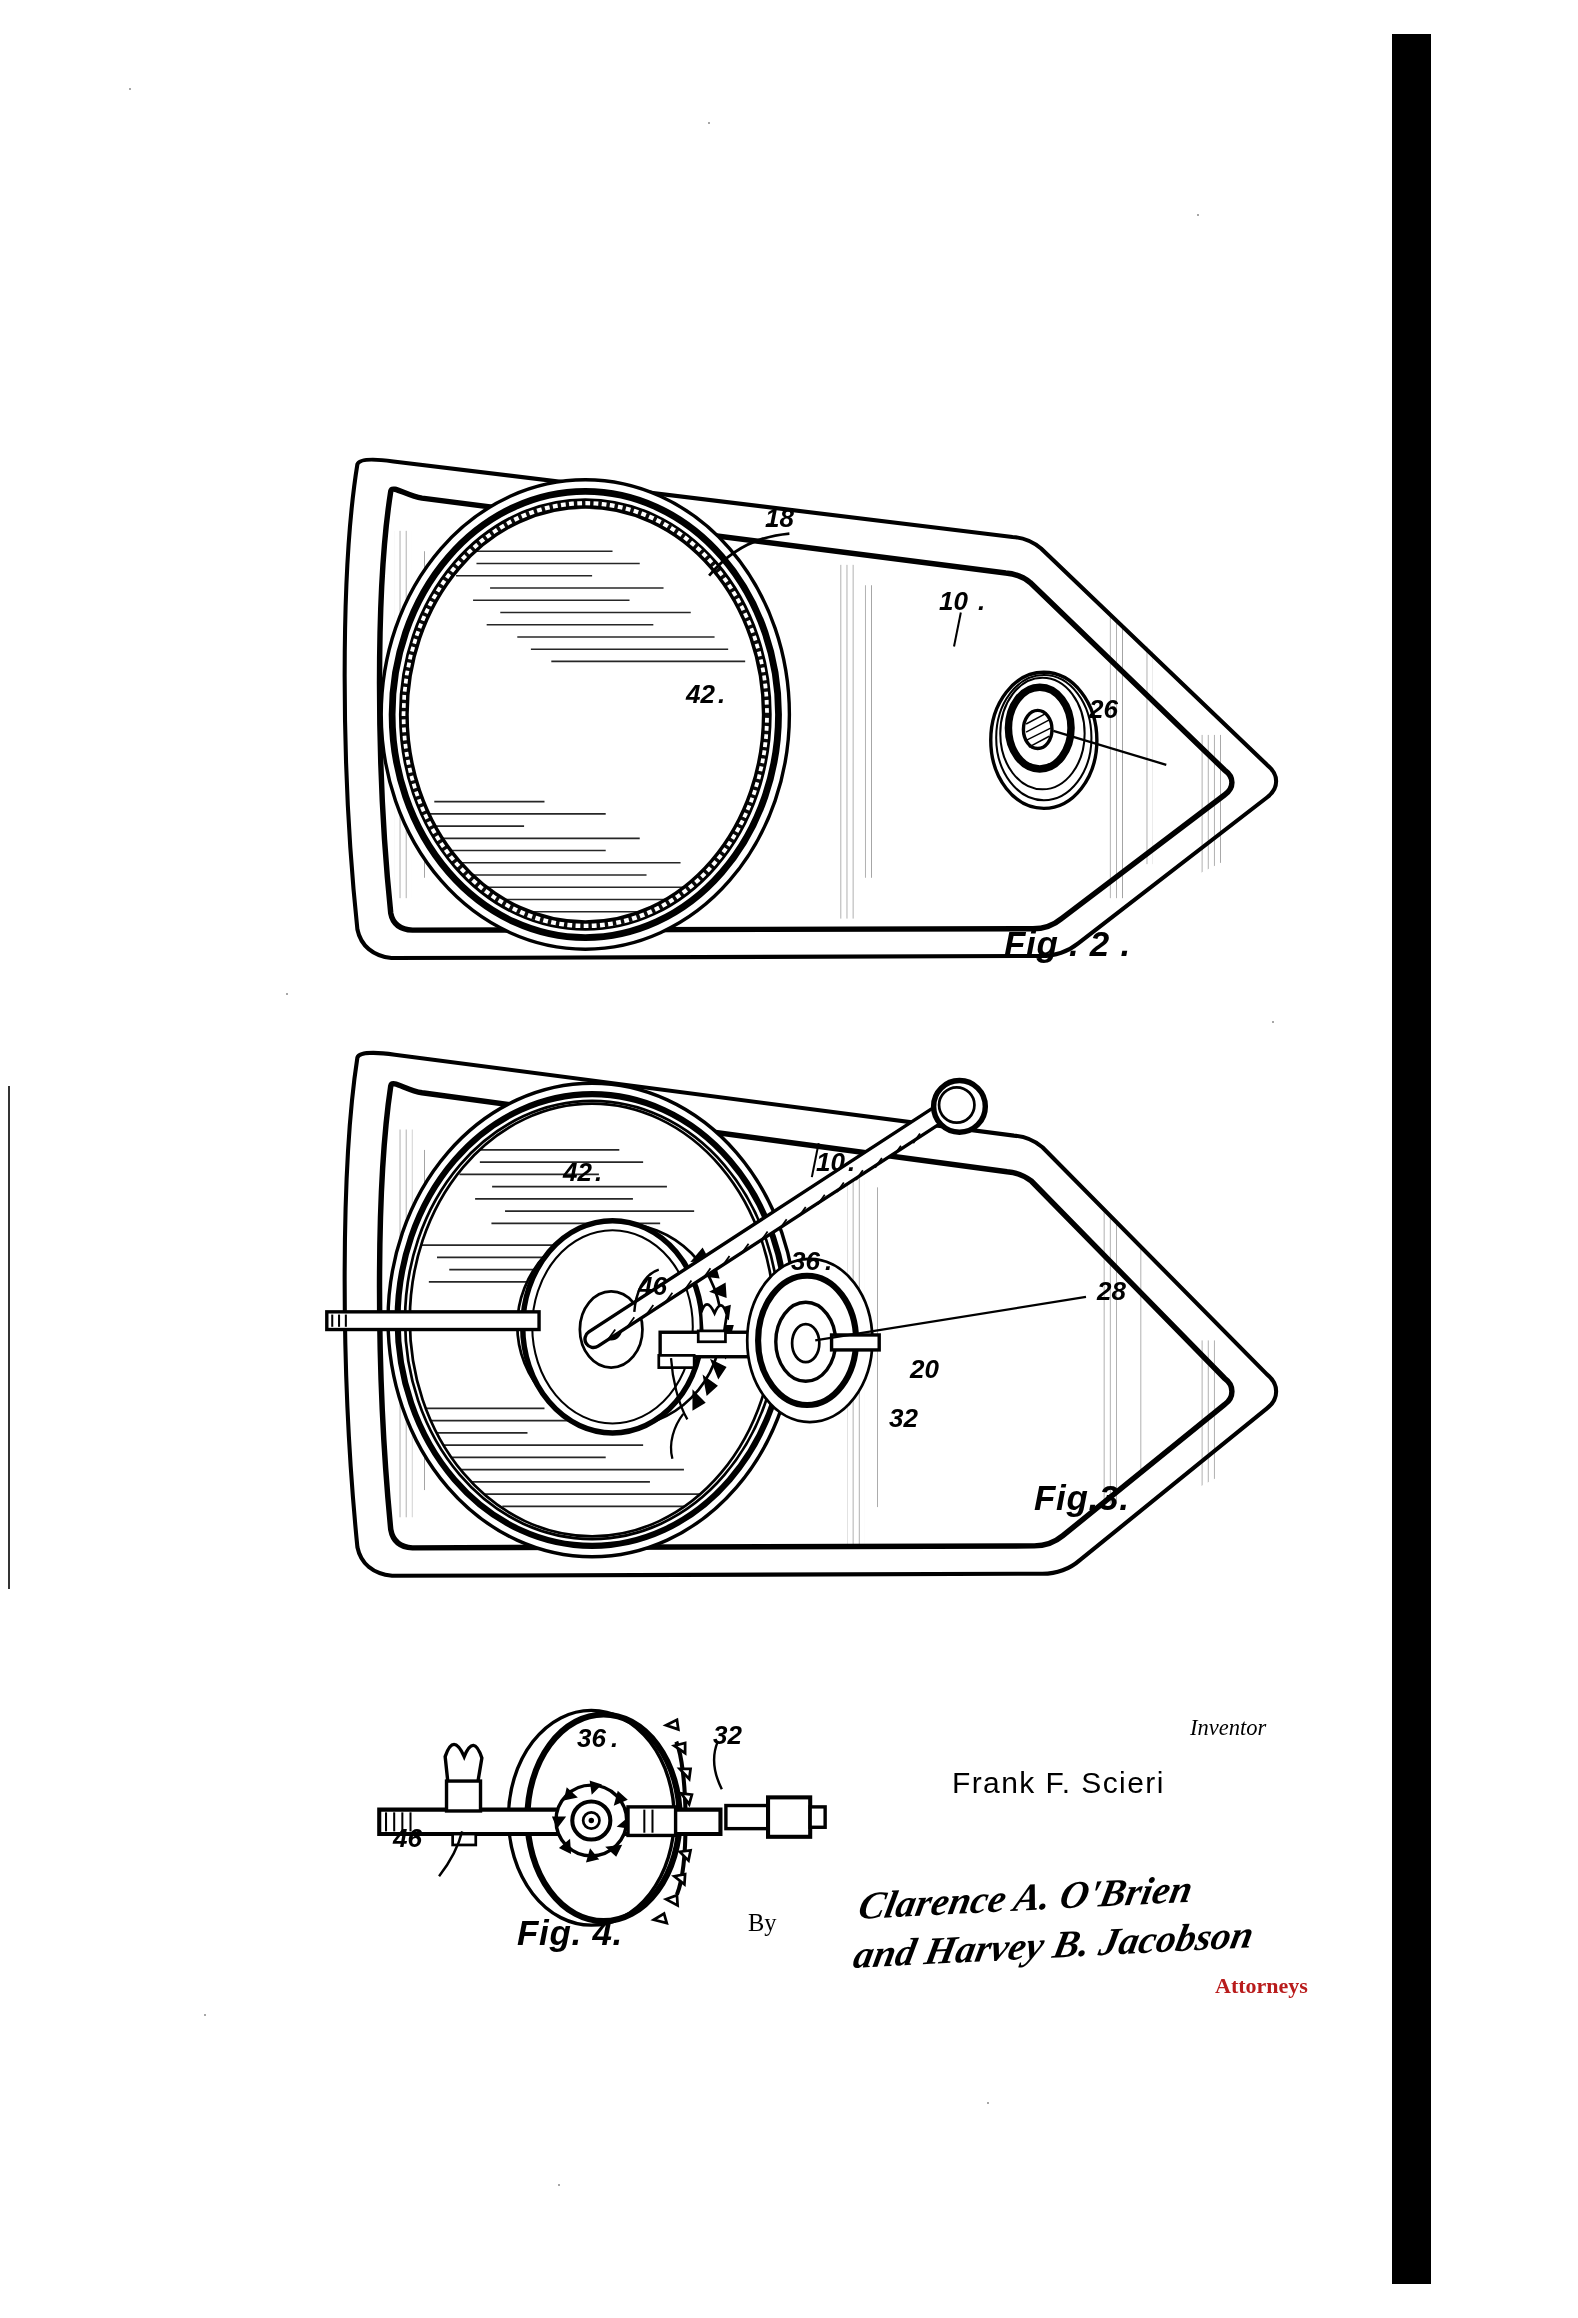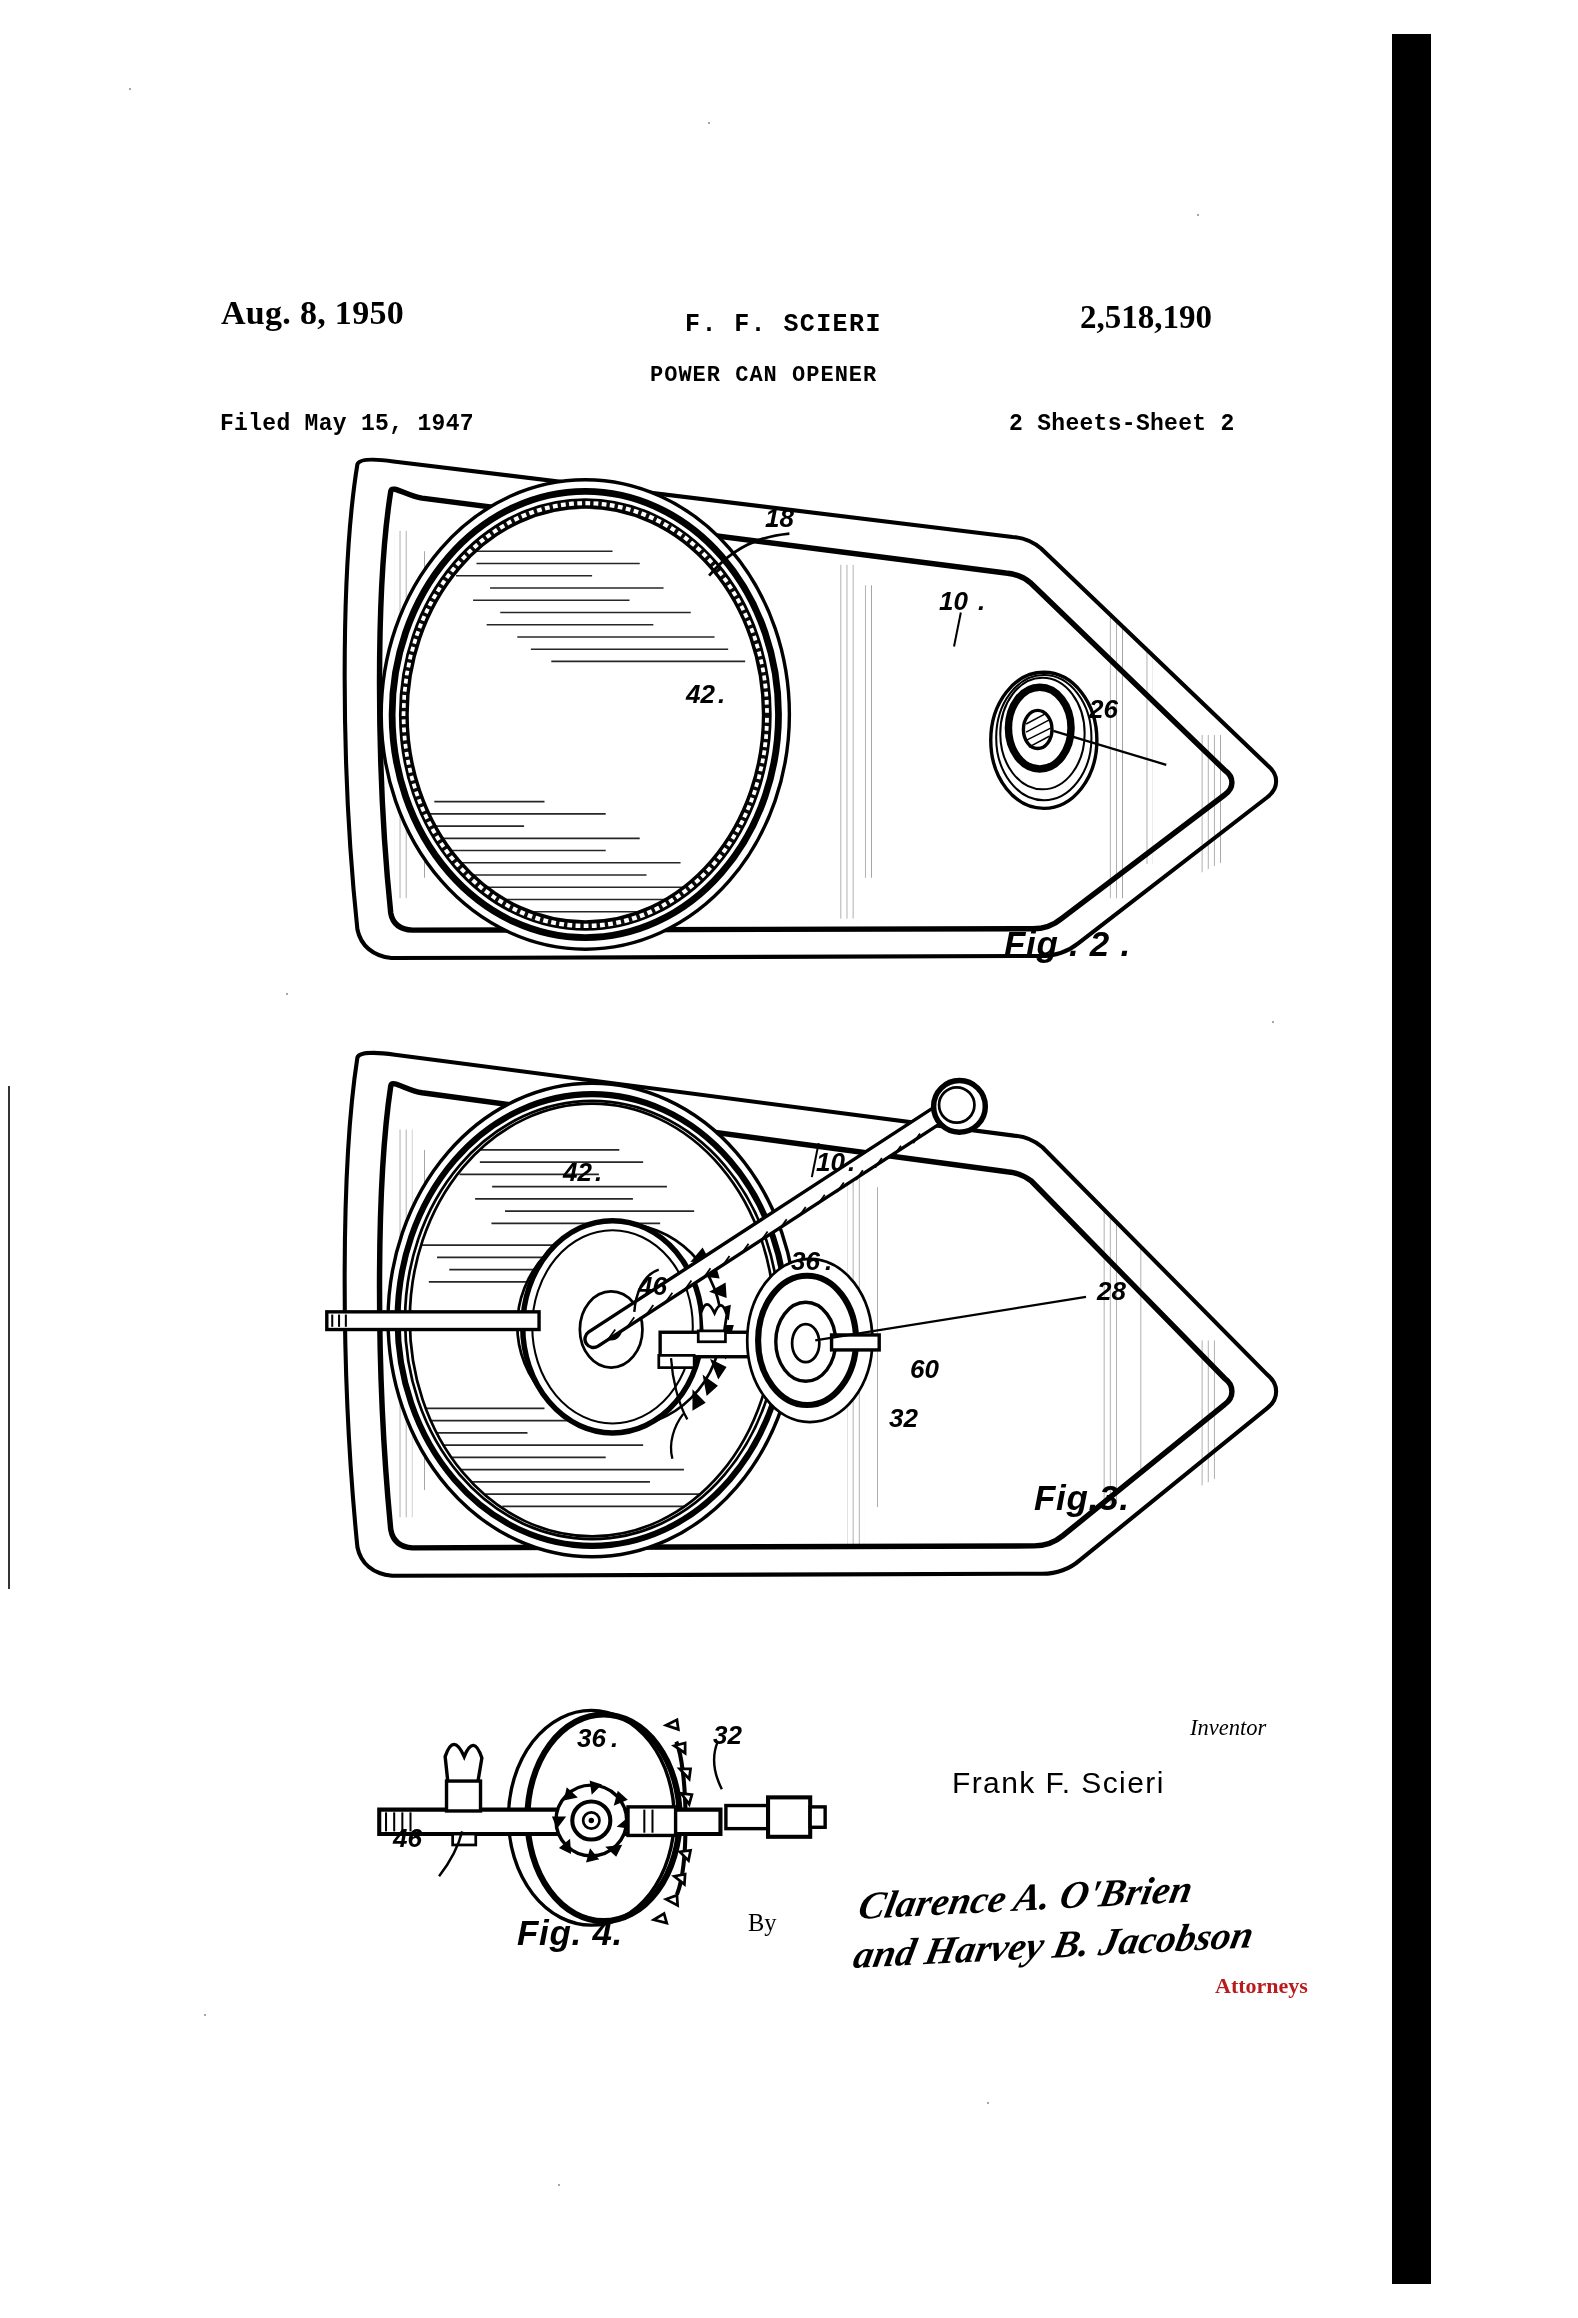--- a/index.html
+++ b/index.html
@@ -207,28 +207,20 @@
   <div id="scan-line-left"></div>
   <div class="speck" style="left:129px;  top:88px;"></div>
   <div class="speck" style="left:708px; top:122px;"></div>
   <div class="speck" style="left:1197px; top:214px;"></div>
   <div class="speck" style="left:286px;  top:993px;"></div>
   <div class="speck" style="left:1272px; top:1021px;"></div>
   <div class="speck" style="left:204px;  top:2014px;"></div>
   <div class="speck" style="left:987px; top:2102px;"></div>
   <div class="speck" style="left:558px;  top:2184px;"></div>
 
-  <div id="header">
-    <div class="hdr-date">Aug. 8, 1950</div>
-    <div class="hdr-inventor">F. F. SCIERI</div>
-    <div class="hdr-patnum">2,518,190</div>
-    <div class="hdr-title">POWER CAN OPENER</div>
-    <div class="hdr-filed">Filed May 15, 1947</div>
-    <div class="hdr-sheets">2 Sheets-Sheet 2</div>
-  </div>
 
   <div class="figure" id="figure-2">
     <svg width="966" height="531" viewBox="0 0 1420 780" xmlns="http://www.w3.org/2000/svg">
       <defs>
         <pattern id="hatchV2" width="9" height="9" patternUnits="userSpaceOnUse">
           <path d="M0,0 L0,9" stroke="#000" stroke-width="1.1"></path>
         </pattern>
         <pattern id="hatchH2" width="9" height="9" patternUnits="userSpaceOnUse">
           <path d="M0,0 L9,0" stroke="#000" stroke-width="1.1"></path>
         </pattern>
@@ -483,21 +475,21 @@
   </div>
 
   <div class="refnum" style="left:563px;  top:1157px;">42</div>
   <div class="refnum" style="left:595px;  top:1157px;">.</div>
   <div class="refnum" style="left:816px; top:1147px;">10</div>
   <div class="refnum" style="left:848px; top:1147px;">.</div>
   <div class="refnum" style="left:791px; top:1246px;">36</div>
   <div class="refnum" style="left:825px; top:1246px;">.</div>
   <div class="refnum" style="left:638px;  top:1271px;">46</div>
   <div class="refnum" style="left:1097px; top:1276px;">28</div>
-  <div class="refnum" style="left:910px; top:1354px;">60</div>
+  <div class="refnum" style="left:910px; top:1354px;">20</div>
   <div class="refnum" style="left:889px; top:1403px;">32</div>
 
   <div class="figure" id="figure-4">
     <svg width="503" height="340" viewBox="0 0 740 500" xmlns="http://www.w3.org/2000/svg">
 
       <ellipse cx="330" cy="232" r="0" rx="122" ry="158" fill="#fff" stroke="#000" stroke-width="5"></ellipse>
       <ellipse cx="348" cy="232" rx="112" ry="152" fill="none" stroke="#000" stroke-width="9"></ellipse>
       <path d="M 455,120 C 472,160 474,300 456,345" fill="none" stroke="#000" stroke-width="6"></path>
 
       <g fill="#fff" stroke="#000" stroke-width="4">

